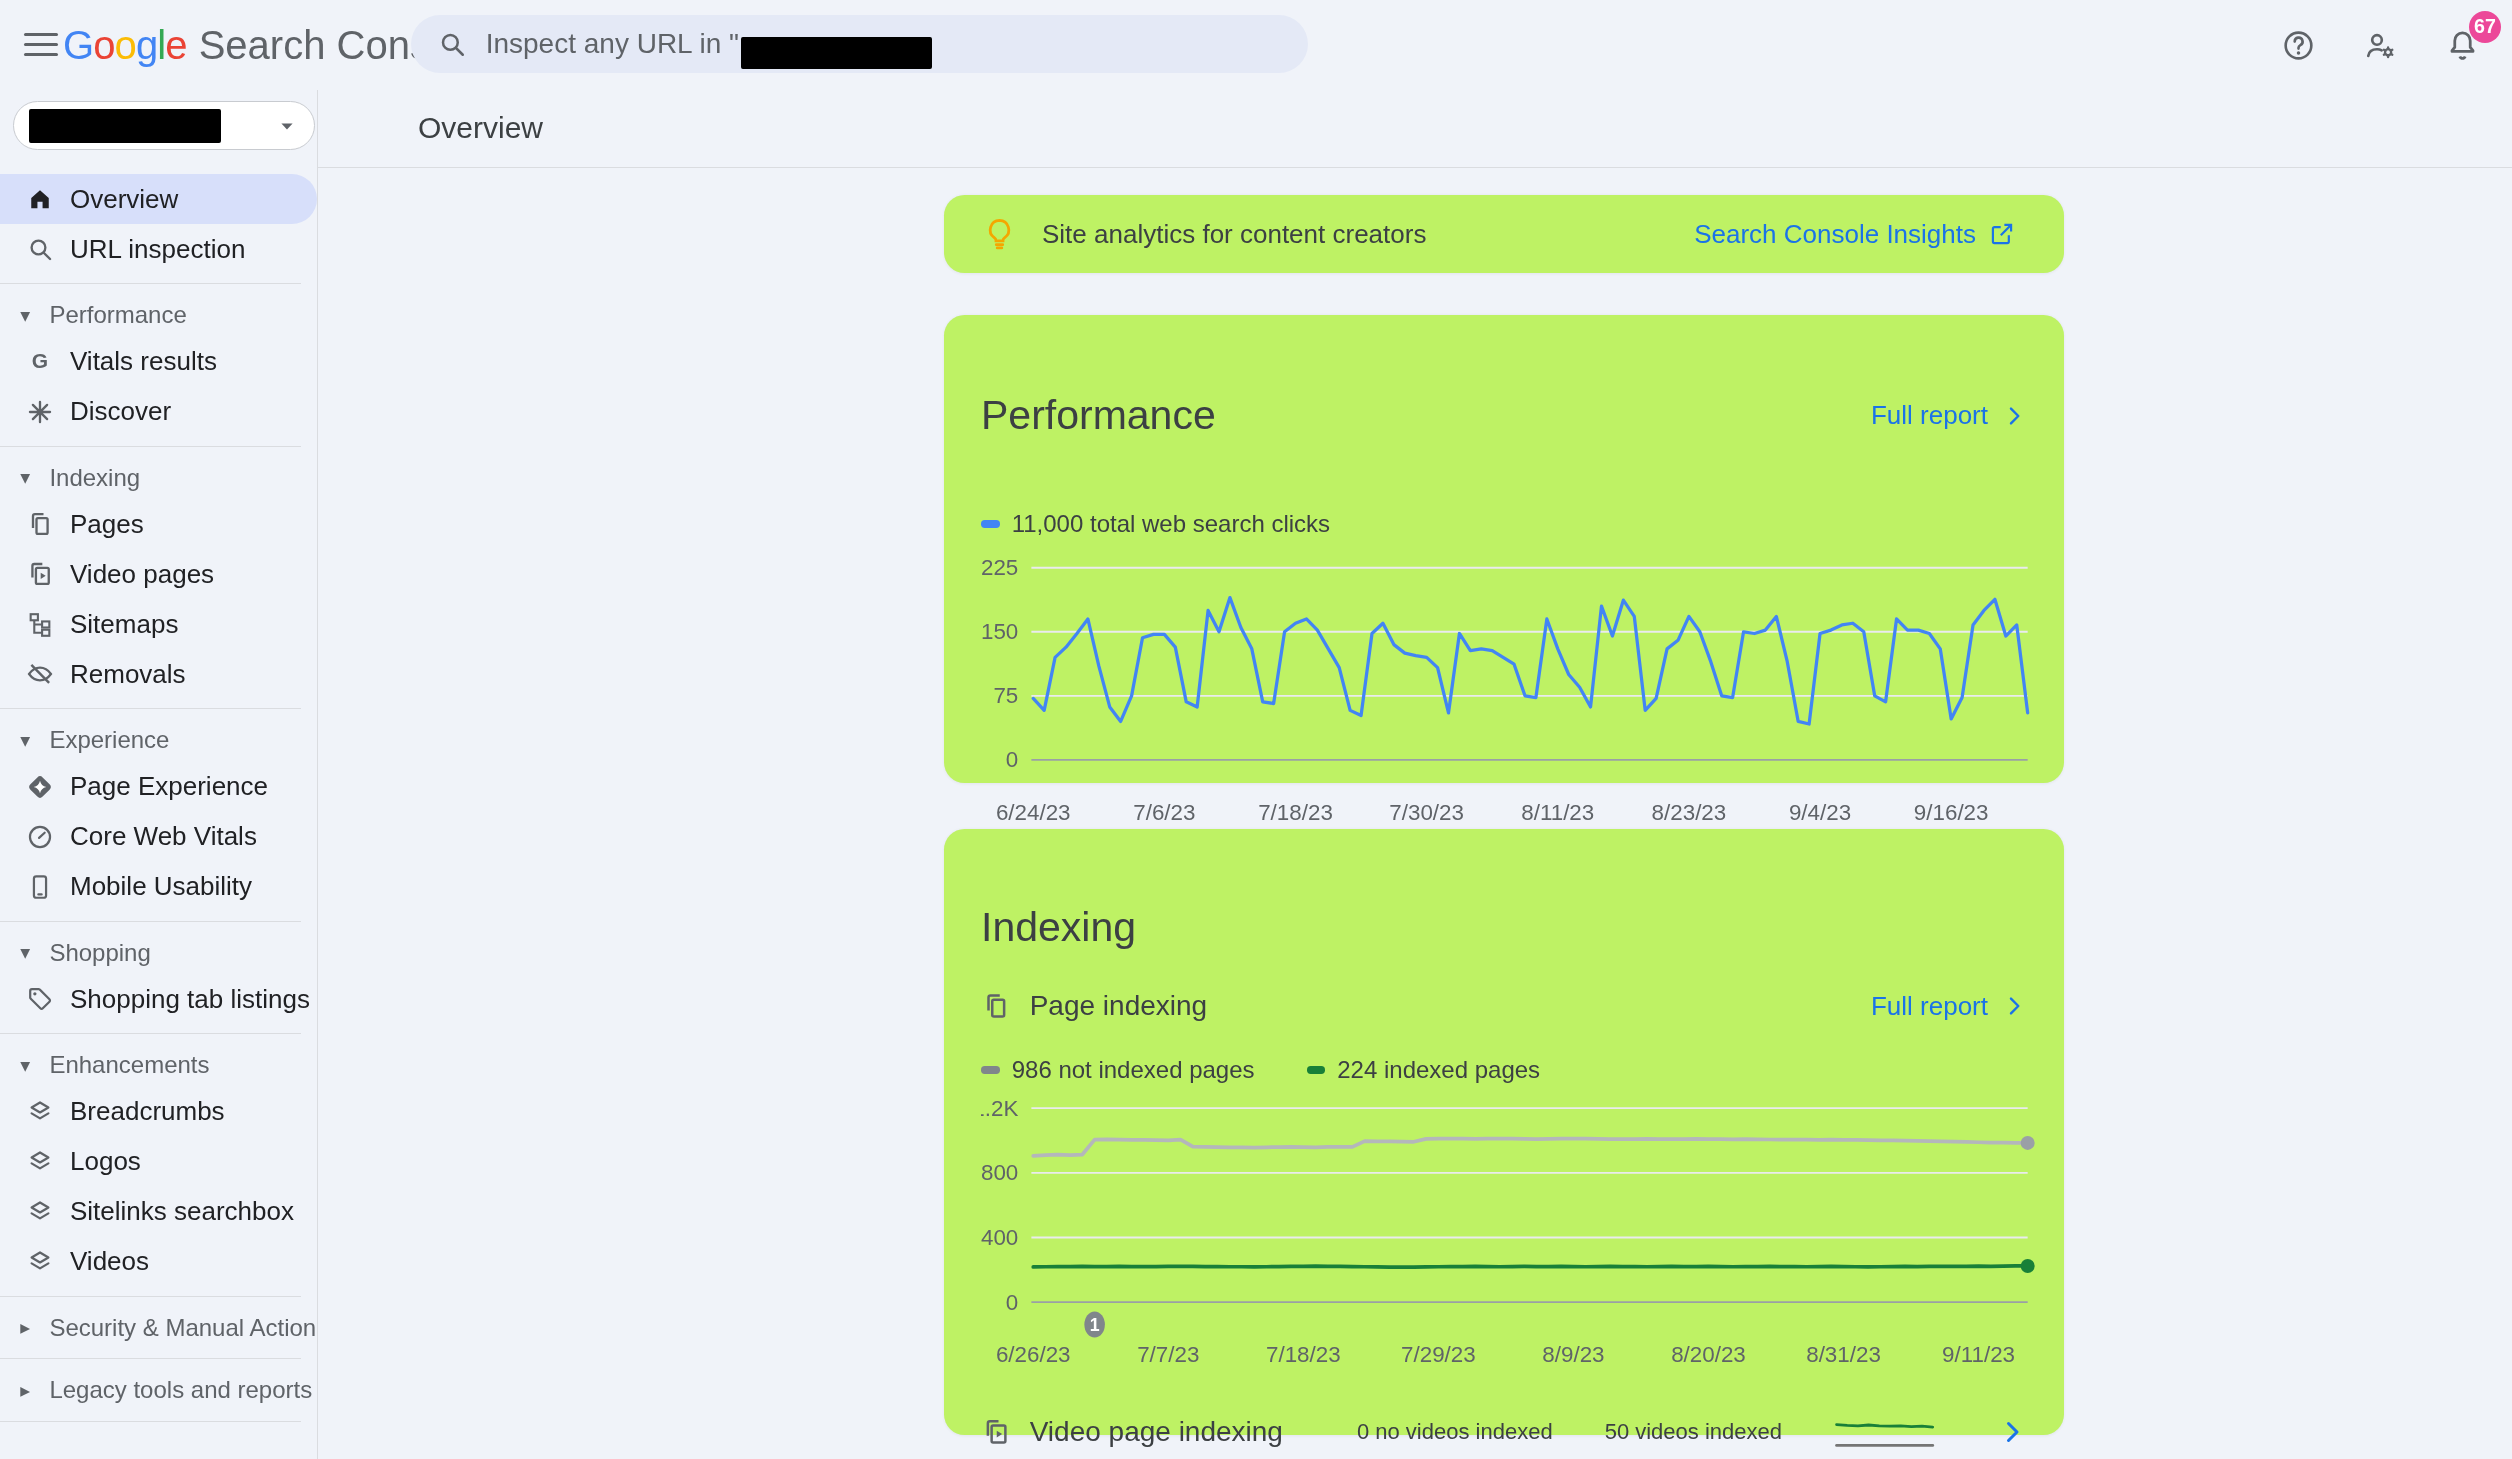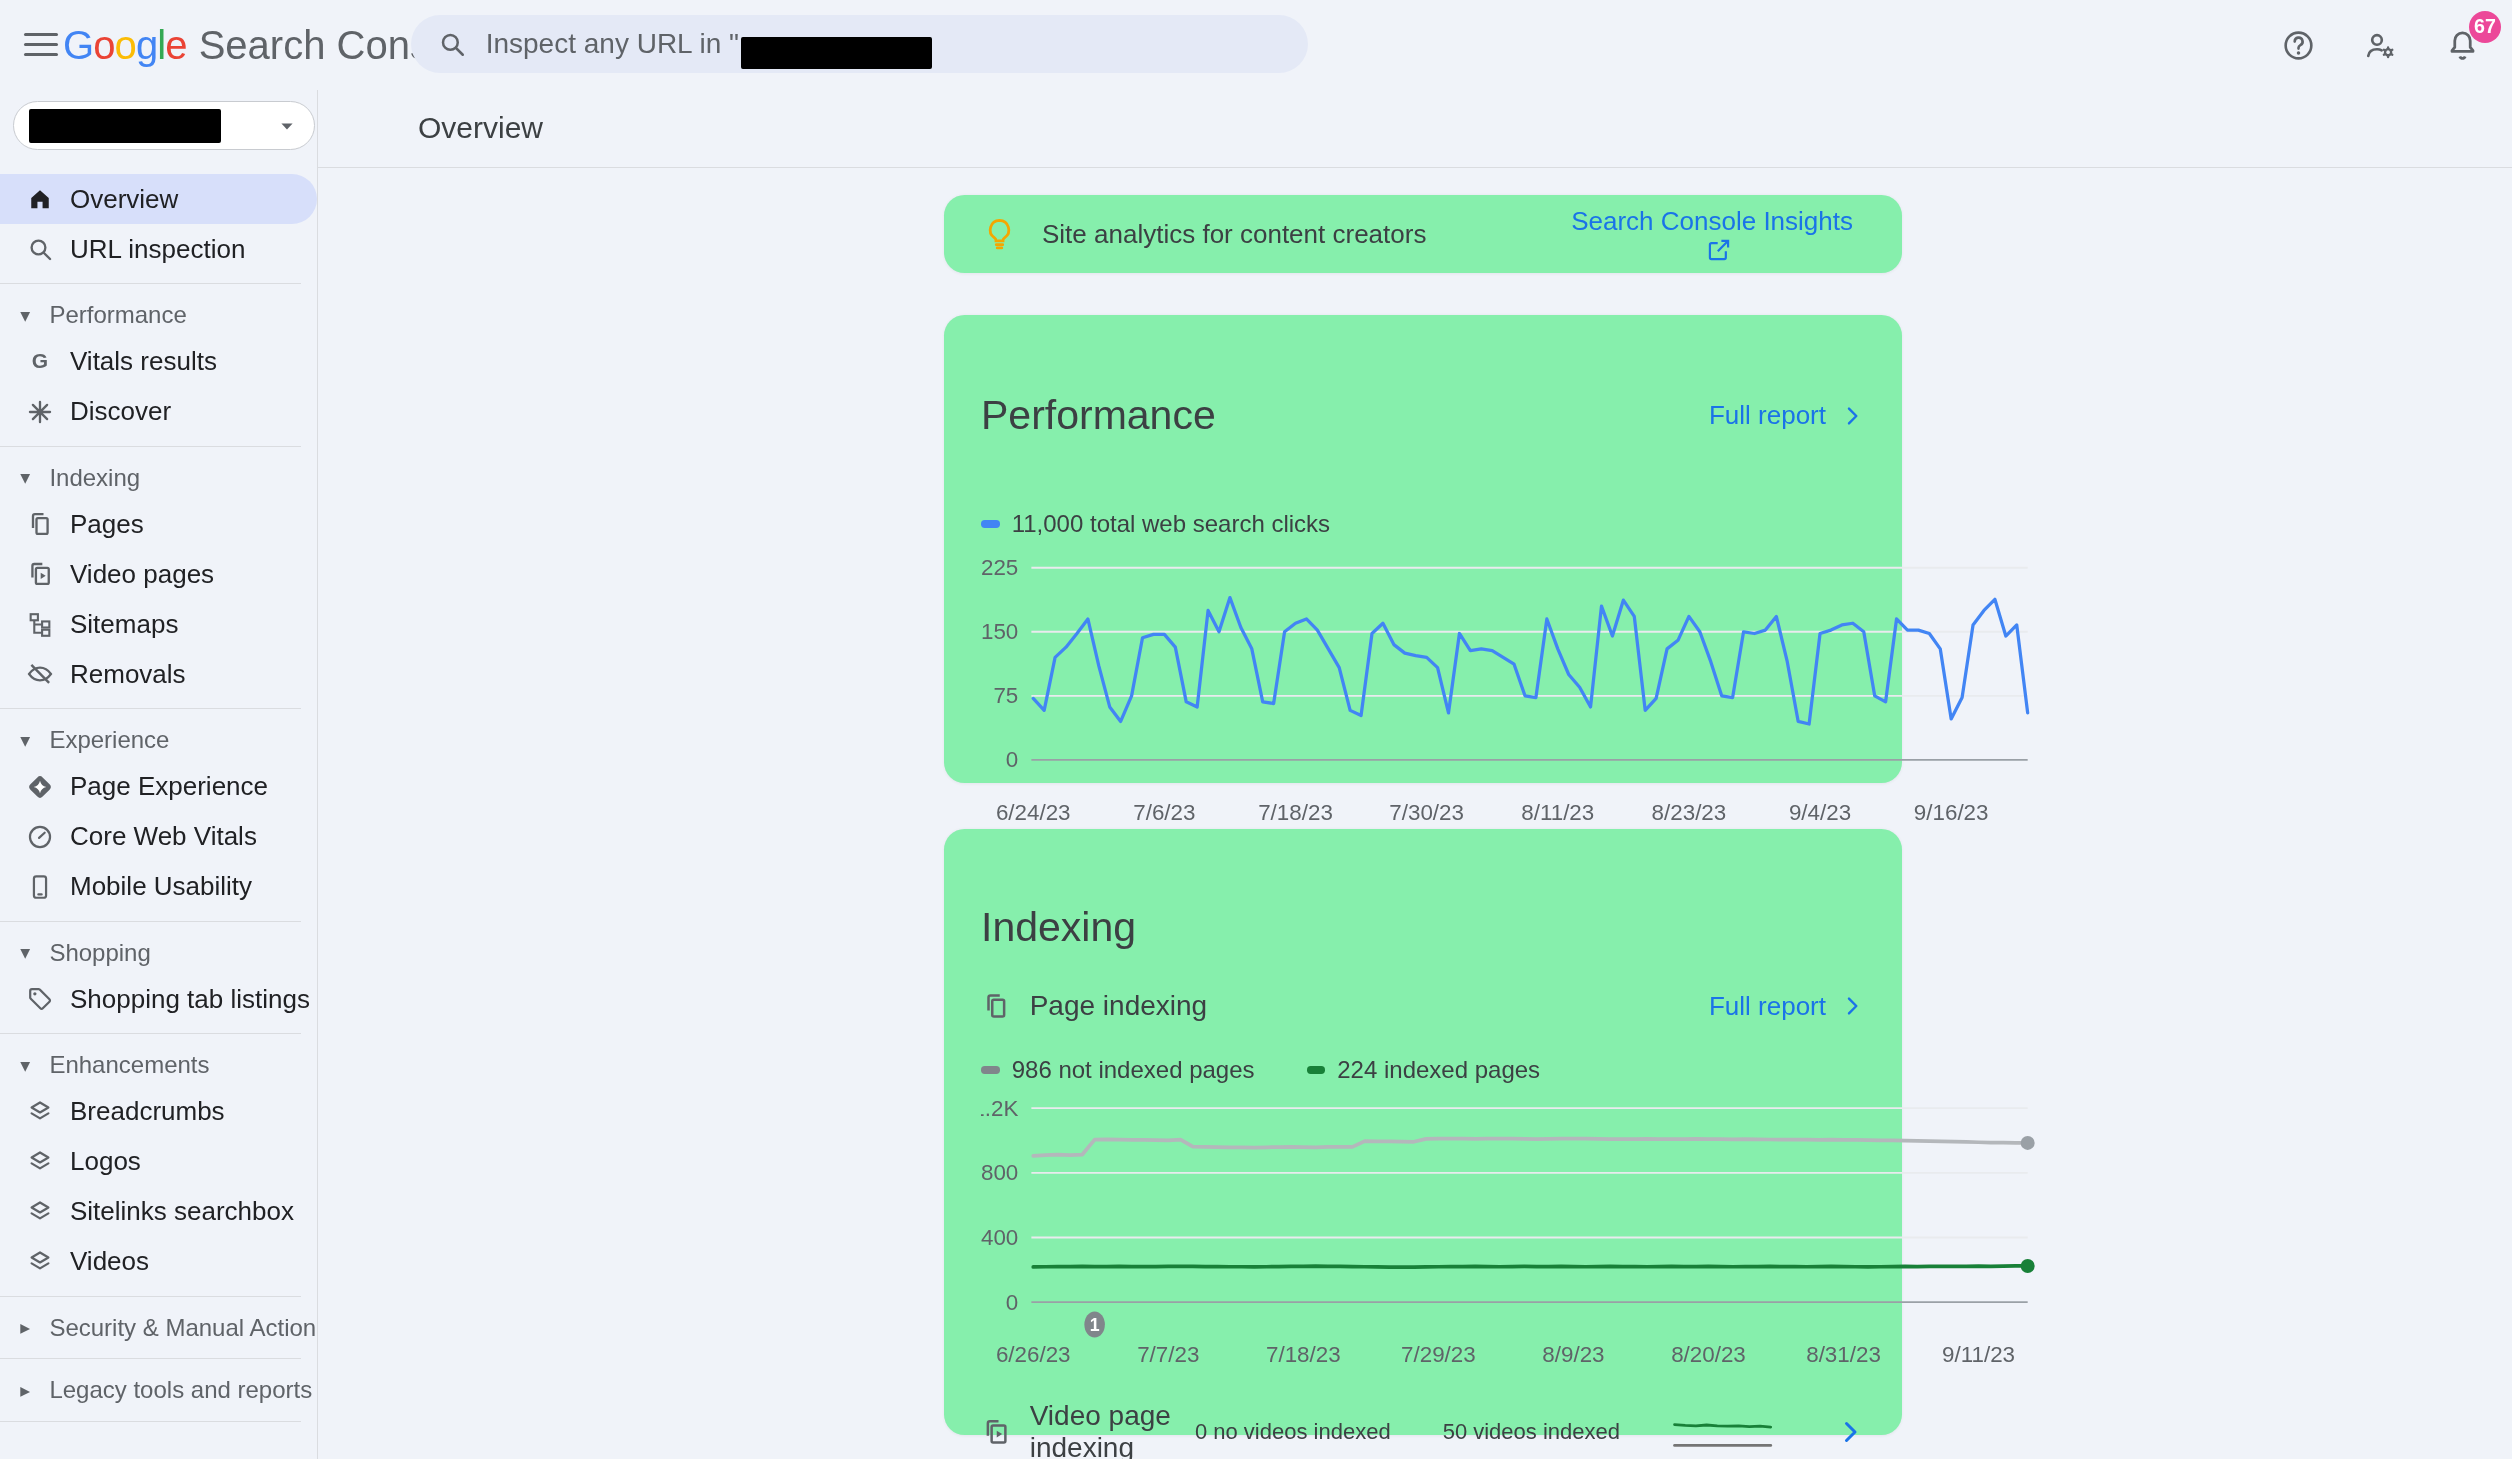--- a/index.html
+++ b/index.html
@@ -42,28 +42,28 @@
   .nav-row.selected .nav-icon{color:#202124;}
   .nav-head{height:43px;display:flex;align-items:center;color:#5f6368;font-size:24px;cursor:pointer;margin-top:3.7px;}
   .nav-head .tri{margin-left:14px;width:22.4px;font-size:19.6px;text-align:center;flex:none;}
   .nav-head .hlabel{margin-left:13px;white-space:nowrap;}
   .nav-div{height:0.9px;background:#dadce0;margin:9.3px 16px 9.3px 0;}
 
   
   .main{position:absolute;left:318px;top:90px;right:0;bottom:0;}
   .page-title{margin:20.5px 0 0 100px;font-size:30px;font-weight:400;color:#3c4043;}
   .title-div{height:0.9px;background:#dadce0;margin-top:22.4px;}
-  .card{position:absolute;left:626px;width:958px;background:#86efac;border-radius:20.5px;
+  .card{position:absolute;left:626px;width:1120px;background:#bef264;border-radius:20.5px;
     box-shadow:0 0.9px 2.8px rgba(60,64,67,.07);}
   .card.insights{top:105px;height:78px;display:flex;align-items:center;padding:0 49px 0 37px;}
   .insights .bulb{width:37px;height:37px;flex:none;}
   .insights .itext{margin-left:24px;font-size:26px;}
   .link{color:#1a73e8;font-size:26px;font-weight:500;display:flex;align-items:center;cursor:pointer;white-space:nowrap;}
   .link svg{width:26px;height:26px;margin-left:13px;}
-  .insights .link{margin-left:auto;flex-direction:column;}
+  .insights .link{margin-left:auto;}
   .card.perf{top:225px;height:468px;padding:43px 37px 0 37px;}
   .card.idx{top:739px;height:606px;padding:41px 37px 0 37px;}
   .card-head{display:flex;align-items:center;}
   .card-title{font-size:41px;font-weight:400;color:#3c4043;}
   .card-head .link{margin-left:auto;}
   .legend{display:flex;align-items:flex-start;font-size:24px;color:#3c4043;}
   .legend .entry{display:flex;align-items:center;margin-right:52px;}
   .legend .dash{width:18.7px;height:7.5px;border-radius:3.7px;margin-right:12px;flex:none;}
   .perf .legend{margin-top:37px;}
   .chart{margin-top:11.2px;}

